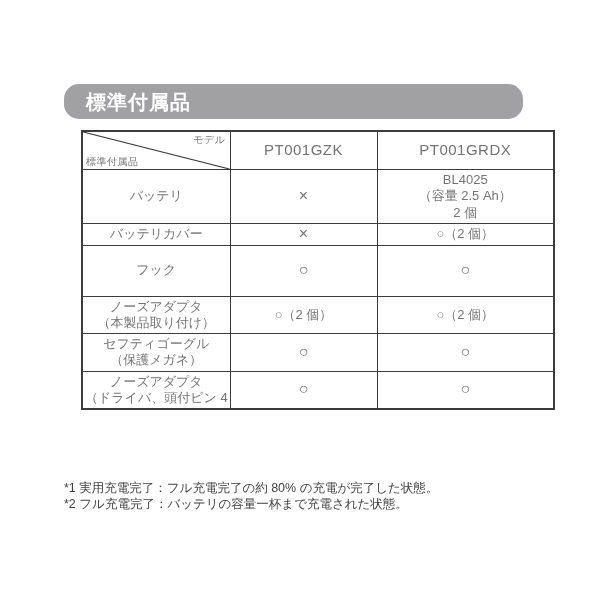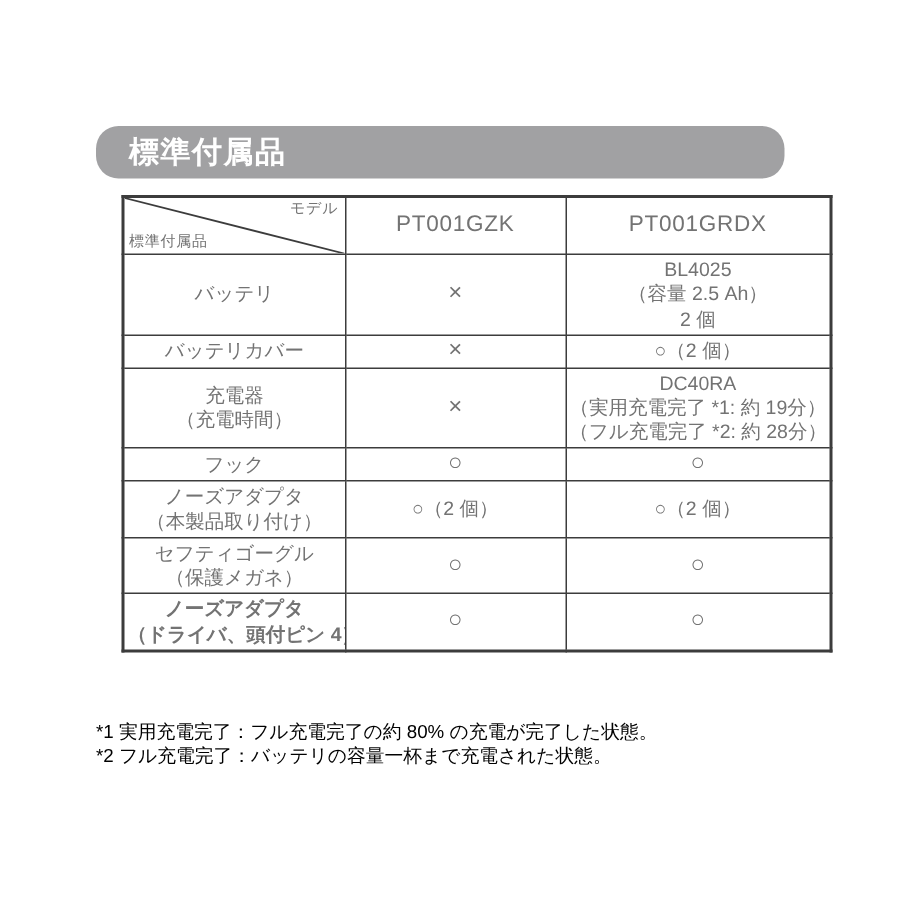--- a/index.html
+++ b/index.html
@@ -51,21 +51,21 @@
   tbody tr:nth-child(7){height:34px;font-weight:bold;}
   tbody tr:nth-child(8){height:35px;}
   tbody tr:nth-child(9){height:34px;}
 
   .cell-line{white-space:nowrap;}
   .cell-line.mark{font-size:16px;line-height:1.05;}
 
   
   .footnotes{
     position:absolute;left:64px;top:480px;width:500px;
-    font-size:12.5px;line-height:16px;color:#000000;
+    font-size:12.5px;line-height:16px;color:#404040;
   }
 </style>
 </head>
 <body>
 
 <div class="page">
 
   <div class="banner">
     <span class="banner-text">標準付属品</span>
   </div>
@@ -105,34 +105,20 @@
         </tr>
         <tr>
           <td>
             <div class="cell-line">バッテリカバー</div>
           </td>
           <td>
             <div class="cell-line mark">×</div>
           </td>
           <td>
             <div class="cell-line">○（2 個）</div>
-          </td>
-        </tr>
-        <tr>
-          <td>
-            <div class="cell-line">充電器</div>
-            <div class="cell-line">（充電時間）</div>
-          </td>
-          <td>
-            <div class="cell-line mark">×</div>
-          </td>
-          <td>
-            <div class="cell-line">DC40RA</div>
-            <div class="cell-line">（実用充電完了 *1: 約 19分）</div>
-            <div class="cell-line">（フル充電完了 *2: 約 28分）</div>
           </td>
         </tr>
         <tr>
           <td>
             <div class="cell-line">フック</div>
           </td>
           <td>
             <div class="cell-line mark">○</div>
           </td>
           <td>

